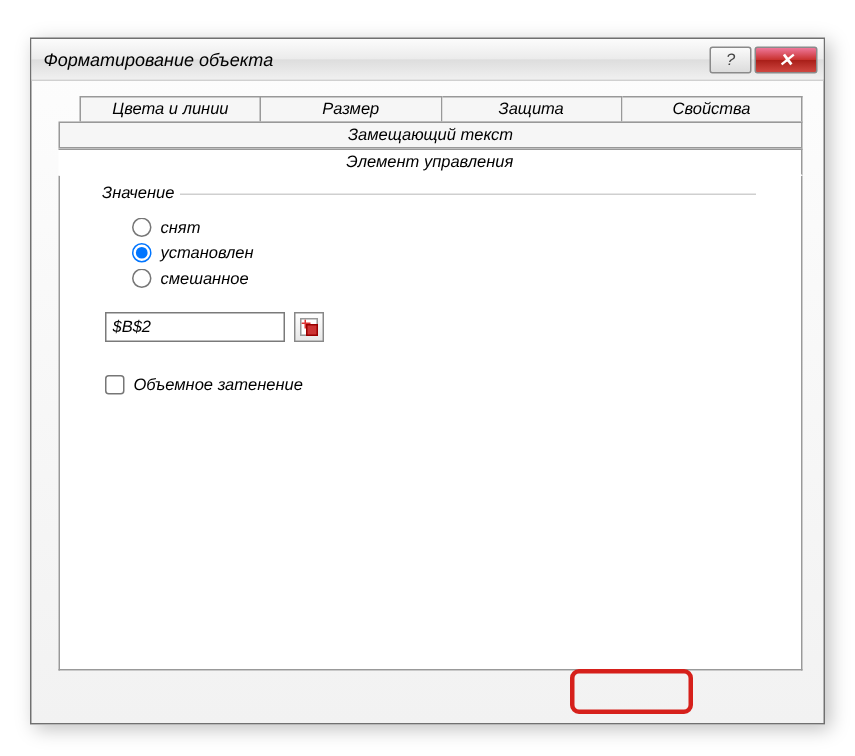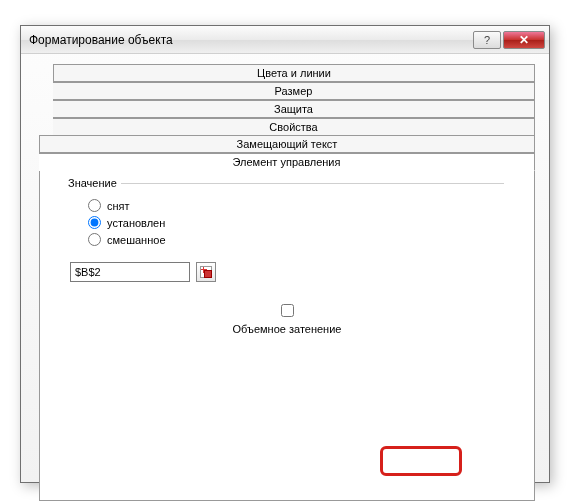--- a/index.html
+++ b/index.html
@@ -1,15 +1,15 @@
 <!DOCTYPE html>
 <html><head>
 <meta charset="utf-8">
 <style>
-  * { box-sizing: border-box; }
+  * { box-sizing: border-box; font-style: italic; }
   body {
     margin: 0;
     width: 570px;
     height: 504px;
     background: #fff;
     font-family: "Segoe UI", Tahoma, sans-serif;
     font-size: 11px;
     overflow: hidden;
   }
   .dialog {
@@ -54,21 +54,20 @@
   }
   .content {
     padding: 10px 12px 10px 12px;
     height: calc(100% - 28px);
     position: relative;
   }
   .tabs-row1 {
     display: flex;
     margin-left: 20px;
     margin-right: 2px;
-    flex-direction: column;
   }
   .tabs-row2 {
     display: flex;
     margin-left: 6px;
     margin-right: 2px;
     margin-top: -1px;
     flex-direction: column;
   }
   .tab {
     flex: 1;
@@ -123,21 +122,21 @@
     font-size: 11px;
   }
   .ref-btn {
     width: 20px; height: 20px;
     border: 1px solid #888;
     background: linear-gradient(#fff,#e8e8e8);
     display: flex;
     align-items: center;
     justify-content: center;
   }
-  .check-row { margin-left: 0; margin-top: 22px; flex-direction: column; }
+  .check-row { margin-left: 0; margin-top: 22px; }
   .buttons {
     position: absolute;
     right: 14px;
     bottom: 12px;
     display: flex;
     gap: 8px;
   }
   .btn {
     width: 70px; height: 21px;
     border: 1px solid #888;

